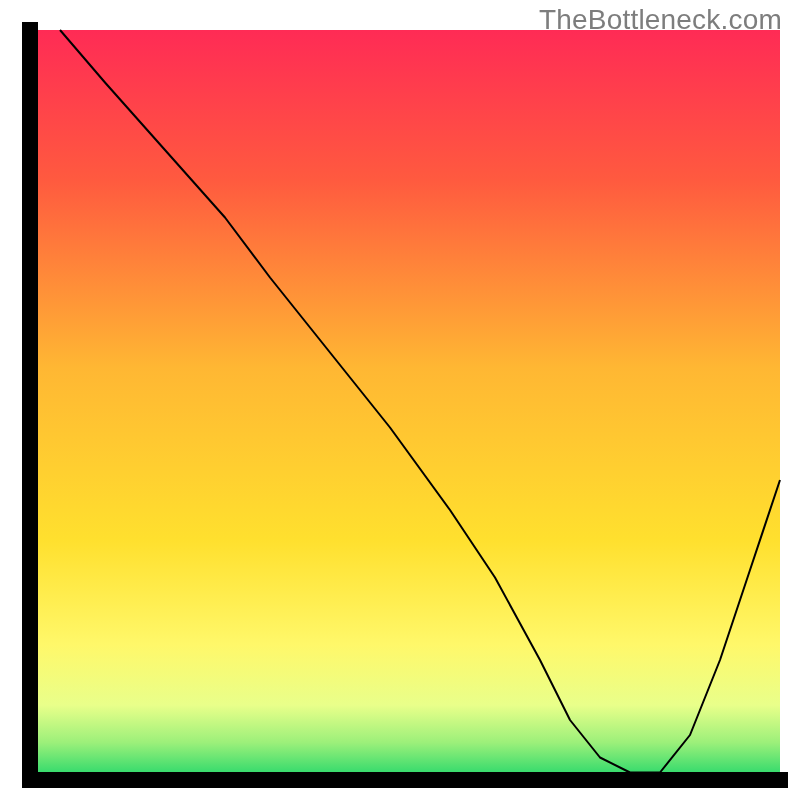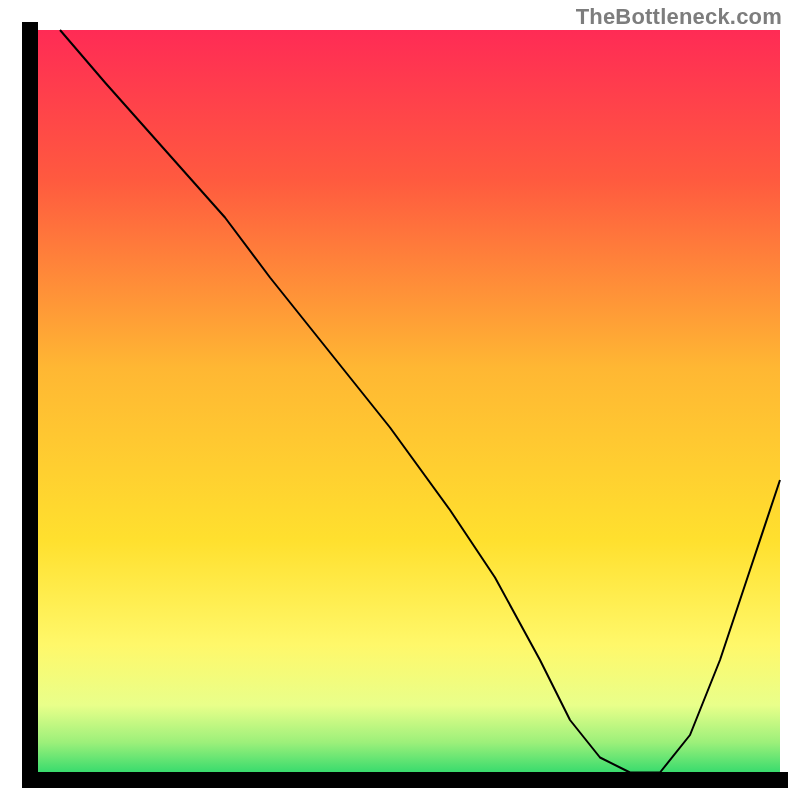--- a/index.html
+++ b/index.html
@@ -8,22 +8,22 @@
     height: 800px;
     background: #fff;
     font-family: Arial, Helvetica, sans-serif;
     position: relative;
     overflow: hidden;
   }
   .watermark {
     position: absolute;
     top: 4px;
     right: 18px;
-    font-size: 22px;
-    font-weight: bold;
+    font-size: 28px;
+    font-weight: normal;
     color: #7d7d7d;
     letter-spacing: 0.2px;
   }
   .chart-wrap {
     position: absolute;
     inset: 0;
   }
   svg { display: block; }
 </style>
 </head>

